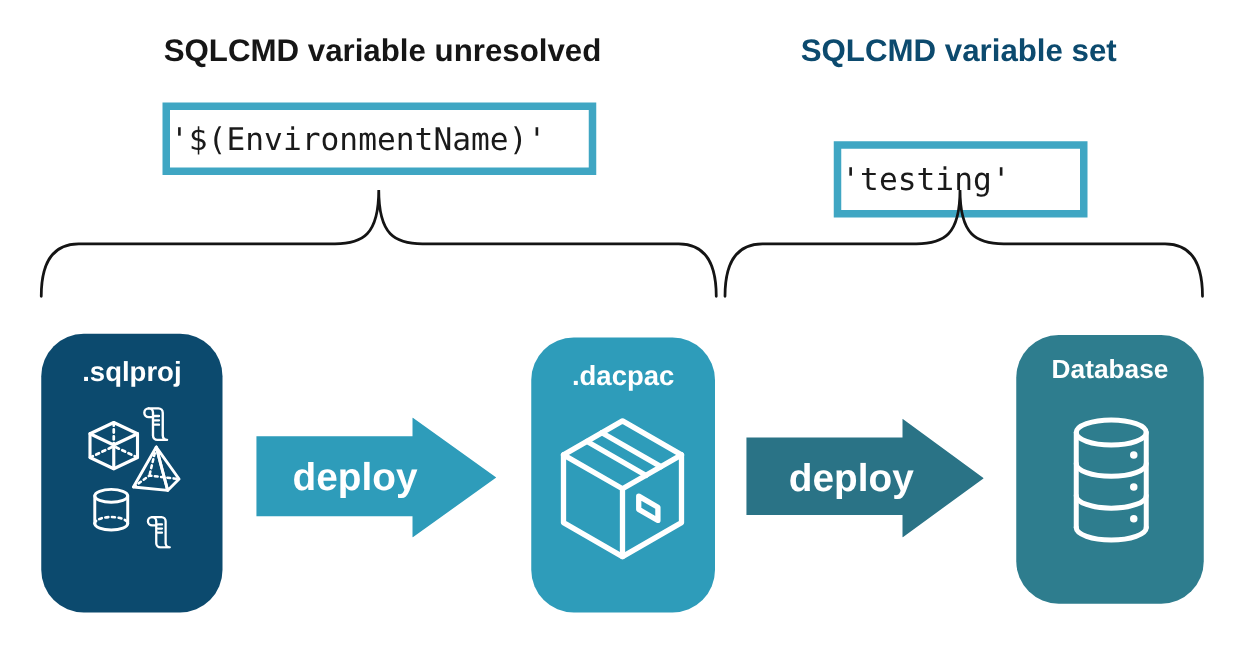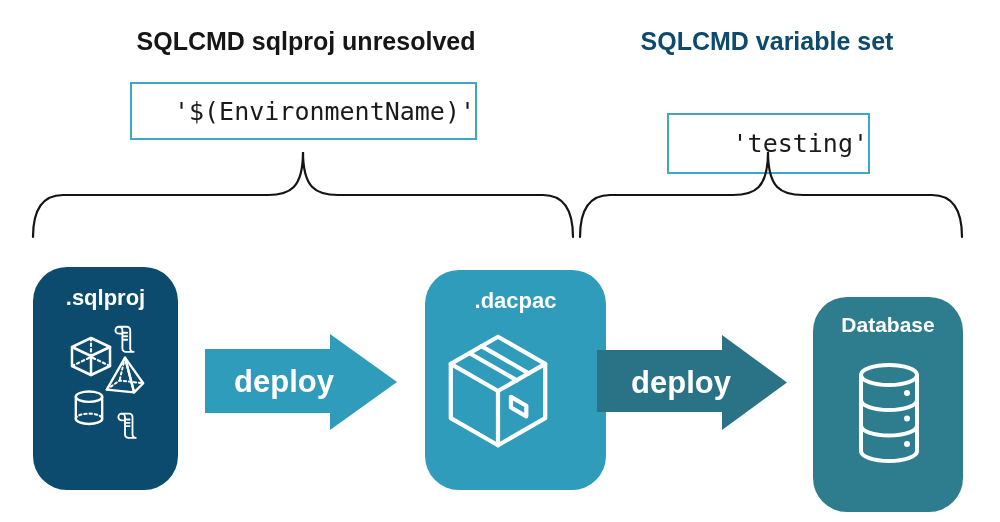--- a/index.html
+++ b/index.html
@@ -7,31 +7,31 @@
     position:relative;width:1000px;height:522px;background:#ffffff;
     font-family:"Liberation Sans",sans-serif;overflow:hidden;
   }
   .heading{
     position:absolute;top:27px;font-size:25px;font-weight:700;
     color:#161616;text-align:center;white-space:nowrap;
   }
   .heading.left{left:106px;width:400px;}
   .heading.right{left:567px;width:400px;}
   .codebox{
-    position:absolute;background:#ffffff;border:2px solid #84cc16;
-    box-sizing:border-box;display:flex;align-items:center;justify-content:flex-end;
+    position:absolute;background:#ffffff;border:6px solid #84cc16;
+    box-sizing:border-box;display:flex;align-items:center;justify-content:flex-start;
     font-family:"DejaVu Sans Mono",monospace;font-size:25px;color:#1a1a1a;white-space:nowrap;
   }
   .codebox.left{left:130px;top:82px;width:347px;height:58px;}
   .codebox.right{left:667px;top:81px;width:203px;height:61px;margin-top:32px;}
   .braces{position:absolute;left:0;top:0;width:1000px;height:522px;pointer-events:none;}
   .brace{fill:none;stroke:#141414;stroke-width:2.2;stroke-linecap:round;}
   .card{position:absolute;border-radius:34px;color:#ffffff;}
   .card.sqlproj{left:33px;top:267px;width:145px;height:223px;}
-  .card.dacpac{left:425px;top:270px;width:147px;height:220px;padding-left:34px;}
+  .card.dacpac{left:425px;top:270px;width:147px;height:220px;}
   .card.database{left:813px;top:268px;width:150px;height:215px;}
   .card-label{
     position:absolute;left:0;right:0;text-align:center;font-weight:700;white-space:nowrap;
   }
   .card.sqlproj .card-label{top:18px;font-size:22px;}
   .card.dacpac .card-label{top:18px;font-size:22px;}
   .card.database .card-label{top:16px;font-size:21px;}
   .icon{position:absolute;}
   .ol{fill:none;stroke:#ffffff;stroke-width:2.5;stroke-linejoin:round;stroke-linecap:round;}
   .ol.thin{stroke-width:2.2;}
@@ -48,21 +48,21 @@
   .arrow.build{left:205px;top:334px;width:192px;height:96px;}
   .arrow.build .arrow-label{left:0;width:158px;}
   .arrow.deploy{left:597px;top:335px;width:190px;height:95px;}
   .arrow.deploy .arrow-label{left:0;width:168px;}
 </style>
 </head>
 <body>
 
 <div class="canvas">
 
-  <div class="heading left" style="color: rgb(22, 22, 22);">SQLCMD sqlproj unresolved</div>
+  <div class="heading left" style="color: rgb(22, 22, 22);">SQLCMD variable unresolved</div>
   <div class="heading right" style="color: #0c4a6e;">SQLCMD variable set</div>
 
   <div class="codebox left" style="border-color: rgb(63, 166, 195);">
     <span>'$(EnvironmentName)'</span>
   </div>
   <div class="codebox right" style="border-color: rgb(63, 166, 195);">
     <span>'testing'</span>
   </div>
 
   <svg class="braces" viewBox="0 0 1000 522">
@@ -122,21 +122,21 @@
     </svg>
   </div>
 
   <div class="arrow deploy">
     <svg width="190" height="95" viewBox="0 0 190 95">
       <polygon points="0,15 125,15 125,0 190,47.5 125,95 125,77 0,77" style="fill: rgb(42, 115, 134);"></polygon>
     </svg>
     <div class="arrow-label">deploy</div>
   </div>
 
-  <div class="card database" style="background: rgb(46, 125, 142); margin-top: 29px;">
+  <div class="card database" style="background: rgb(46, 125, 142);">
     <div class="card-label">Database</div>
     <svg class="icon" style="left:40px;top:64px;" width="72" height="104" viewBox="0 0 72 104">
       <ellipse class="ol db" cx="36" cy="14" rx="28" ry="10"></ellipse>
       <path class="ol db" d="M8 14 V90 M64 14 V90"></path>
       <path class="ol db" d="M8 90 A28 10 0 0 0 64 90"></path>
       <path class="ol db" d="M8 39 A28 10 0 0 0 64 39 M8 64.5 A28 10 0 0 0 64 64.5"></path>
       <circle class="dot" cx="54" cy="32" r="3"></circle>
       <circle class="dot" cx="54" cy="57.5" r="3"></circle>
       <circle class="dot" cx="54" cy="83" r="3"></circle>
     </svg>

